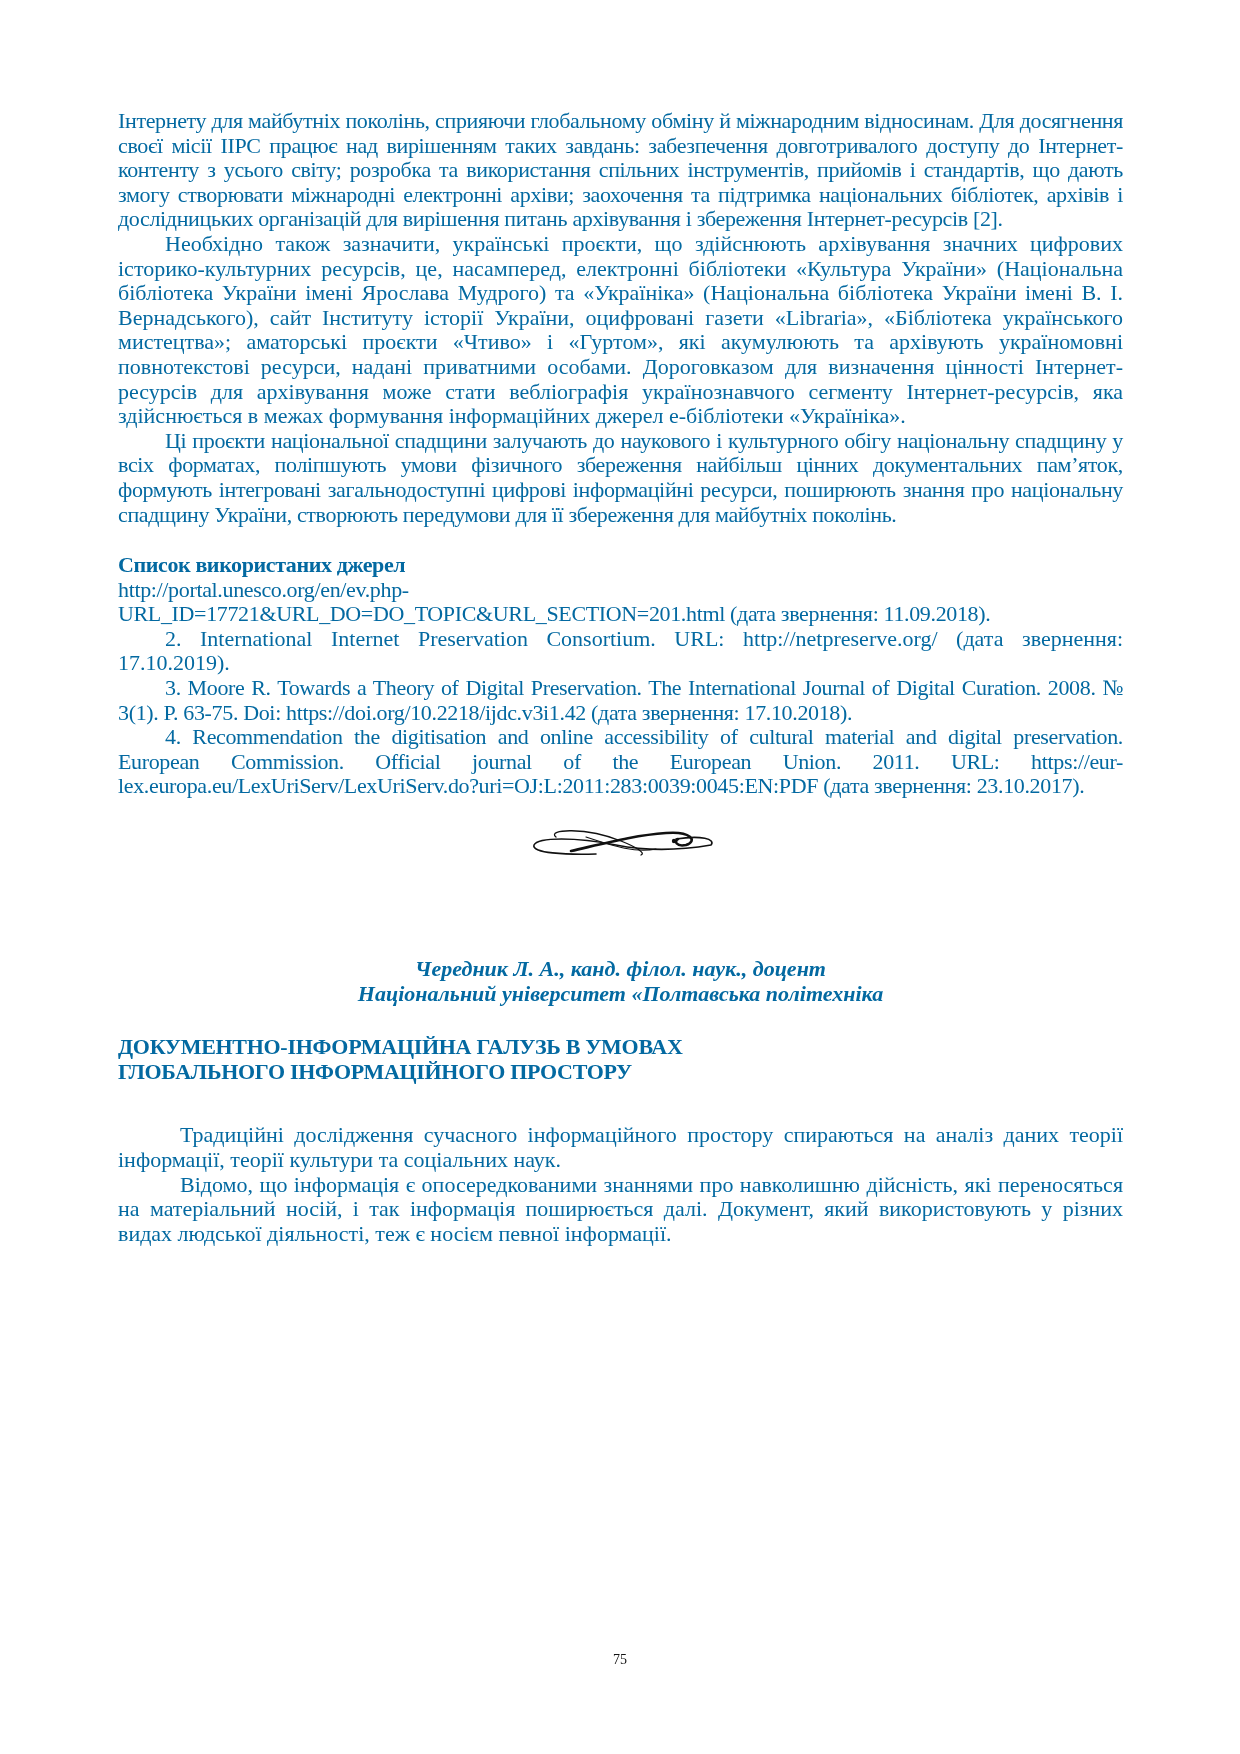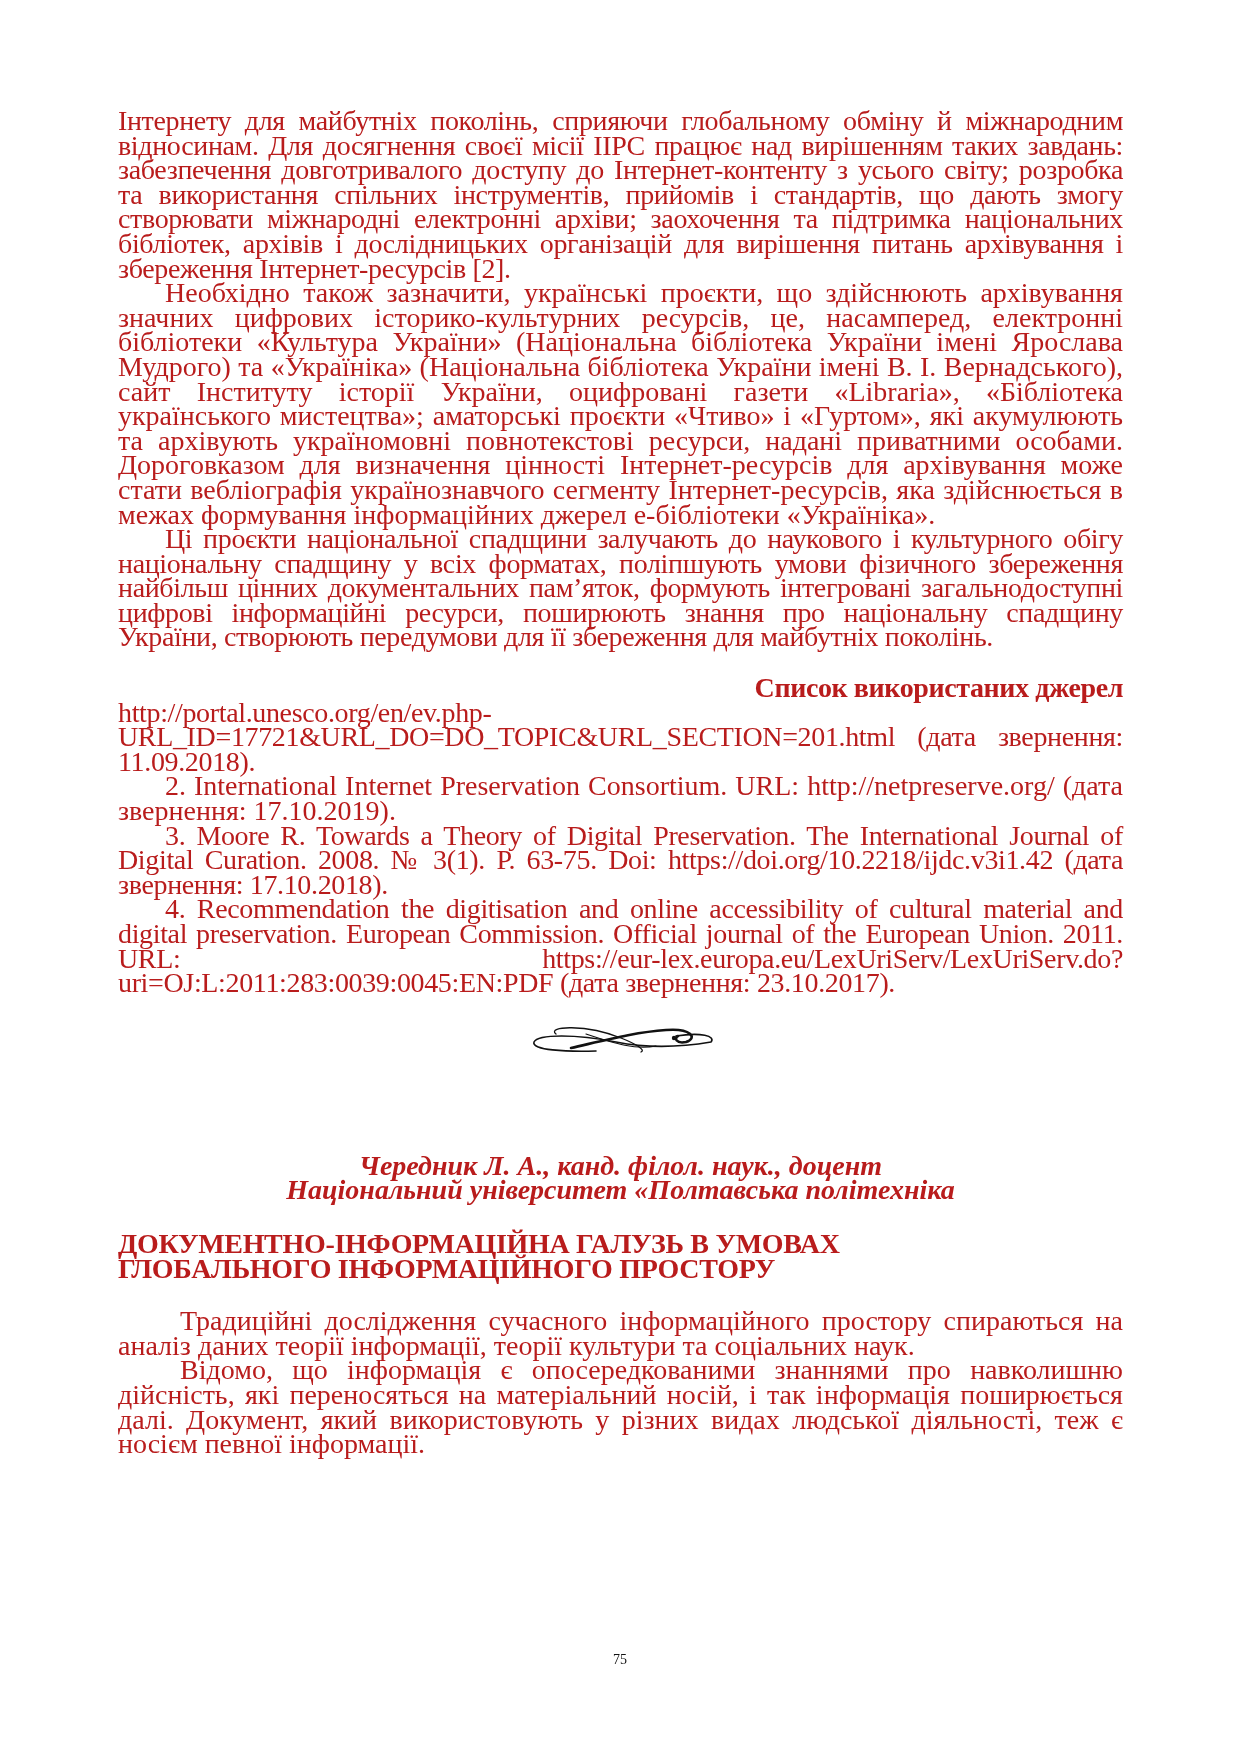--- a/index.html
+++ b/index.html
@@ -1,33 +1,33 @@
 <!DOCTYPE html>
 <html><head>
 <meta charset="utf-8">
 <style>
   html, body { margin: 0; padding: 0; background: #ffffff; }
   body { width: 1240px; height: 1754px; position: relative; overflow: hidden; }
   .page {
     position: absolute; left: 118px; top: 109px; width: 1005px;
     font-family: "Liberation Serif", "DejaVu Serif", serif;
-    font-size: 28px; line-height: 24.6px; color: #b91c1c;
+    font-size: 22px; line-height: 24.6px; color: #0369a1;
   }
   p { margin: 0; text-align: justify; }
   .indent { text-indent: 47px; }
   .cond { letter-spacing: -0.35px; }
-  .refs-title { text-align: right; font-weight: bold; margin-top: 26px; letter-spacing: -0.4px; }
+  .refs-title { text-align: left; font-weight: bold; margin-top: 26px; letter-spacing: -0.4px; }
   .ref { text-indent: 47px; text-align: justify; }
   .ref .url-line { display: block; text-indent: 0; }
   .ornament { display: block; margin: 18px auto 0 auto; width: 190px; height: 50px; }
   .author { text-align: center; font-weight: bold; font-style: italic; margin-top: 90px; }
   .author span { display: block; text-align: center; }
   .title { font-weight: bold; margin-top: 29px; letter-spacing: -0.3px; }
   .title span { display: block; }
-  .body2 { margin-top: 28px; }
+  .body2 { margin-top: 39px; }
   .body2 p { text-indent: 62px; }
   .pagenum { position: absolute; left: 0; width: 1240px; top: 1652px; text-align: center;
     font-family: "Liberation Serif", "DejaVu Serif", serif; font-size: 14px; color: #111; }
   .just-all { text-align-last: justify; }
 </style>
 </head>
 <body>
 
 <div class="page">
 

